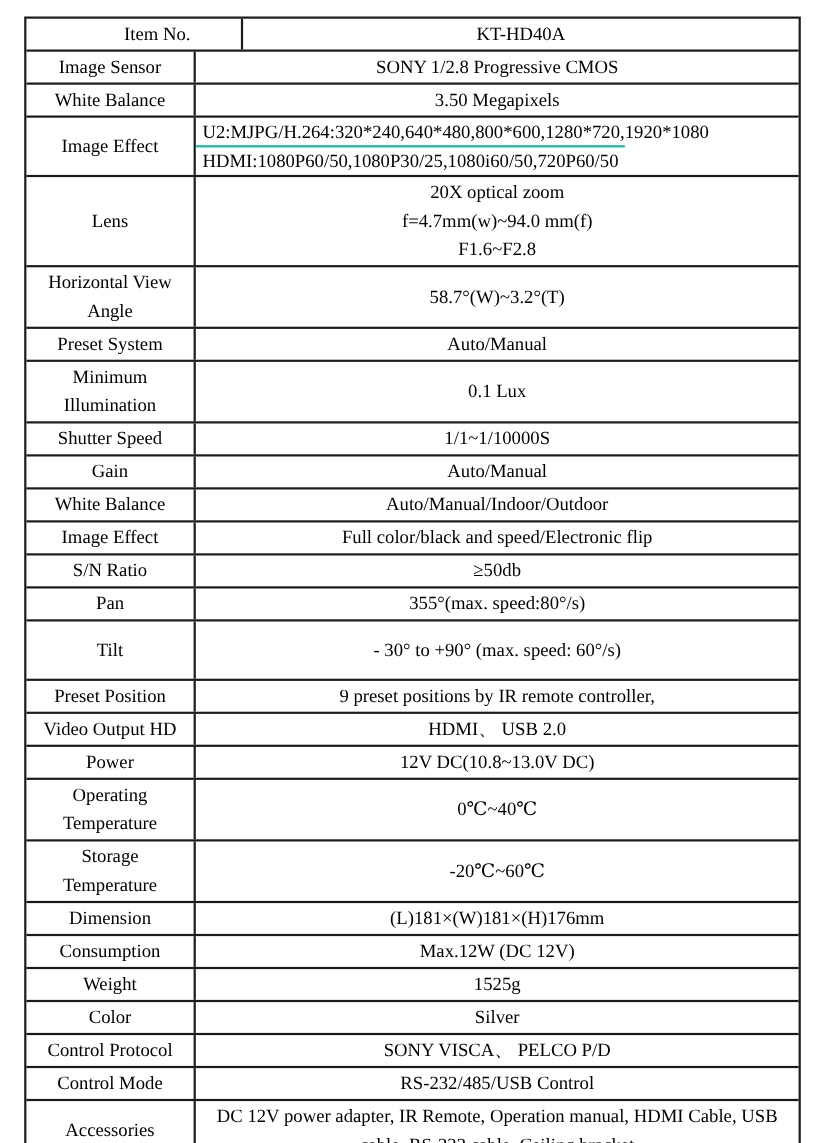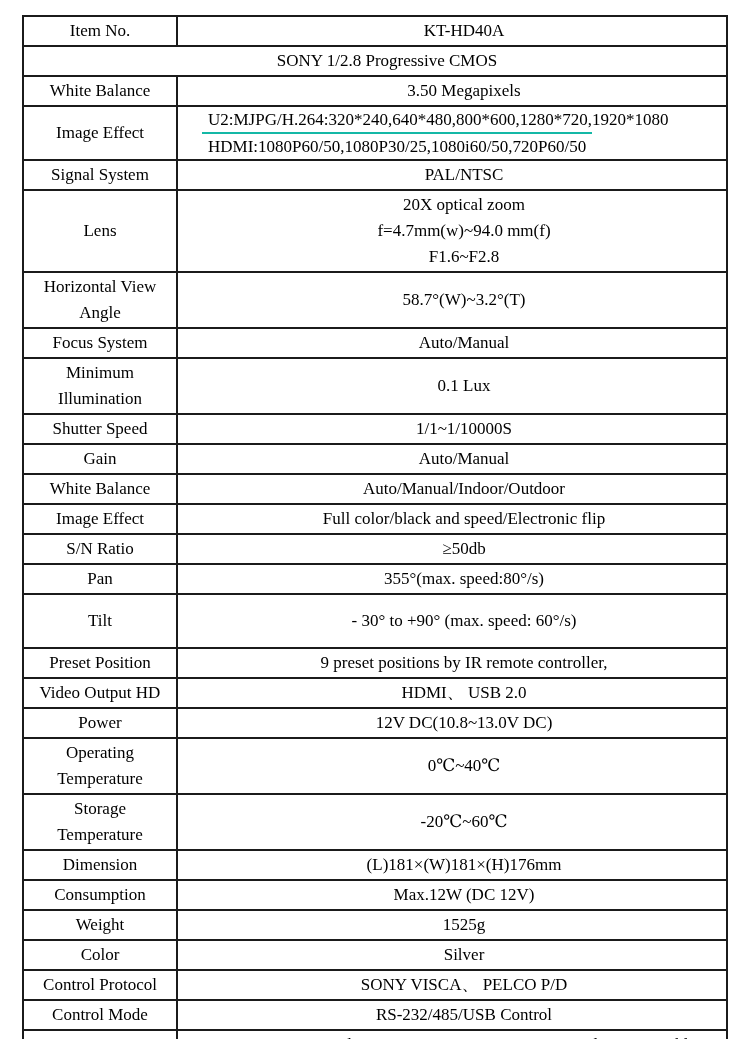--- a/index.html
+++ b/index.html
@@ -24,41 +24,40 @@
     border: 2px solid #1b1b1b;
     box-sizing: border-box;
     background: #ffffff;
   }
   .row {
     display: flex;
     align-items: stretch;
     border-top: 2px solid #1b1b1b;
     box-sizing: border-box;
   }
-  .row:first-child { border-top: none; }
+  .row:first-child { border-top: none; padding-left: 43px; }
   .cell {
     display: flex;
     align-items: center;
     justify-content: center;
     text-align: center;
     font-size: 17px;
     line-height: 26px;
     box-sizing: border-box;
     padding: 1px 6px;
   }
   .cell.label {
     width: 154px;
     flex: 0 0 154px;
     border-right: 2px solid #1b1b1b;
   }
   .cell.value {
     flex: 1 1 auto;
     white-space: pre-line;
     padding: 1px 10px;
-    margin-left: 24px;
   }
   .cell.value.split {
     flex-direction: column;
     padding: 0;
     align-items: flex-start;
   }
   .subcell {
     flex: 1 1 50%;
     display: flex;
     align-items: center;
@@ -84,55 +83,52 @@
 
 <div class="page">
   <div class="spec-table">
 
     <div class="row h27">
       <div class="cell label">Item No.</div>
       <div class="cell value">KT-HD40A</div>
     </div>
 
     <div class="row h28">
+      <div class="cell label">Image Sensor</div>
       <div class="cell value">SONY 1/2.8 Progressive CMOS</div>
     </div>
 
     <div class="row h27">
       <div class="cell label">White Balance</div>
       <div class="cell value">3.50 Megapixels</div>
     </div>
 
     <div class="row h52">
       <div class="cell label">Image Effect</div>
       <div class="cell value split">
         <div class="subcell">U2:MJPG/H.264:320*240,640*480,800*600,1280*720,1920*1080</div>
         <div class="subcell">HDMI:1080P60/50,1080P30/25,1080i60/50,720P60/50</div>
       </div>
     </div>
 
-    <div class="row h28">
-      <div class="cell label">Signal System</div>
-      <div class="cell value">PAL/NTSC</div>
-    </div>
 
     <div class="row h78">
       <div class="cell label">Lens</div>
       <div class="cell value">20X optical zoom
 f=4.7mm(w)~94.0 mm(f)
 F1.6~F2.8</div>
     </div>
 
     <div class="row h52">
       <div class="cell label">Horizontal View Angle</div>
       <div class="cell value">58.7°(W)~3.2°(T)</div>
     </div>
 
     <div class="row h26">
-      <div class="cell label">Focus System</div>
+      <div class="cell label">Preset System</div>
       <div class="cell value">Auto/Manual</div>
     </div>
 
     <div class="row h54">
       <div class="cell label">Minimum Illumination</div>
       <div class="cell value">0.1 Lux</div>
     </div>
 
     <div class="row h26">
       <div class="cell label">Shutter Speed</div>

